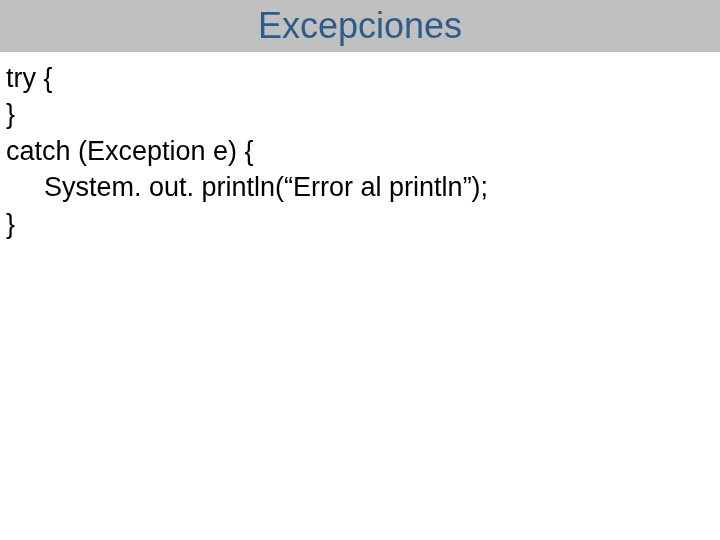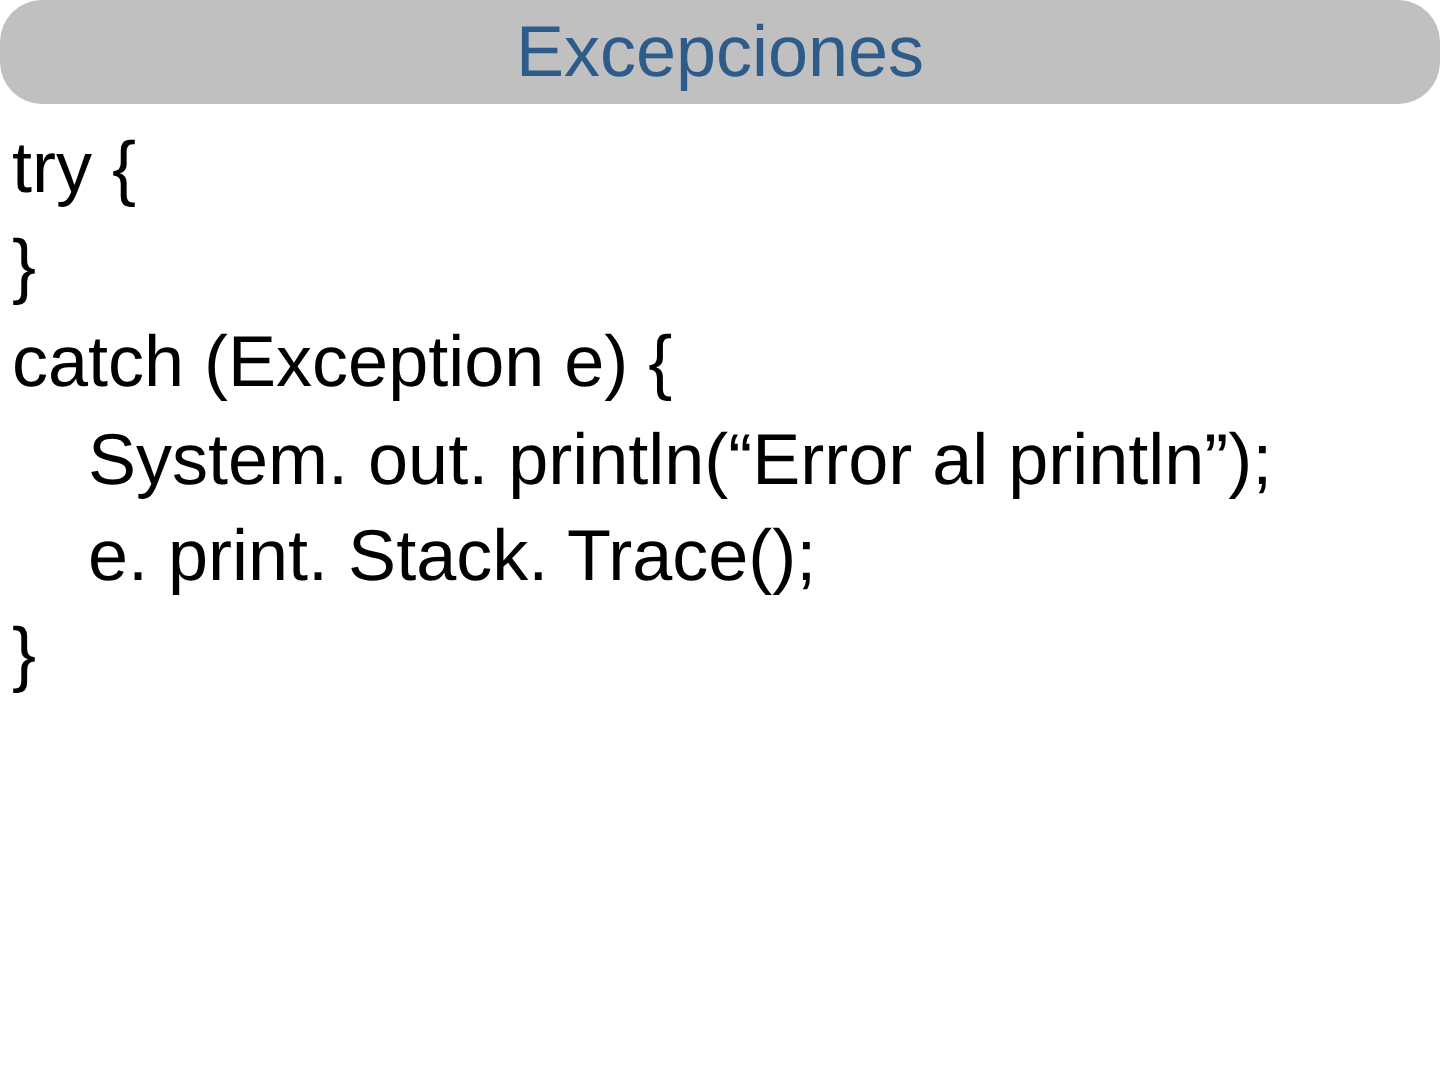--- a/index.html
+++ b/index.html
@@ -14,30 +14,29 @@
       font-family: Arial, Helvetica, sans-serif;
       overflow: hidden;
     }
     .header-bar {
       width: 100%;
       height: 52px;
       background: #c0c0c0;
       display: flex;
       align-items: center;
       justify-content: center;
-      border-radius: 21px;
     }
     .header-title {
       font-size: 36px;
       color: #2e5c8a;
       font-weight: normal;
     }
     .code-block {
       padding: 8px 6px;
-      font-size: 36px;
+      font-size: 27px;
       line-height: 1.35;
       color: #000000;
       font-family: Arial, Helvetica, sans-serif;
     }
     .code-line {
       white-space: pre;
     }
     .indent-1 {
       padding-left: 22px;
     }
@@ -50,15 +49,14 @@
 
 <div class="header-bar">
   <div class="header-title">Excepciones</div>
 </div>
 
 <div class="code-block">
   <div class="code-line">try {</div>
   <div class="code-line">}</div>
   <div class="code-line">catch (Exception e) {</div>
   <div class="code-line indent-2">System. out. println(“Error al println”);</div>
-  <div class="code-line indent-2">e. print. Stack. Trace();</div>
   <div class="code-line">}</div>
 </div>
 
 </body></html>

